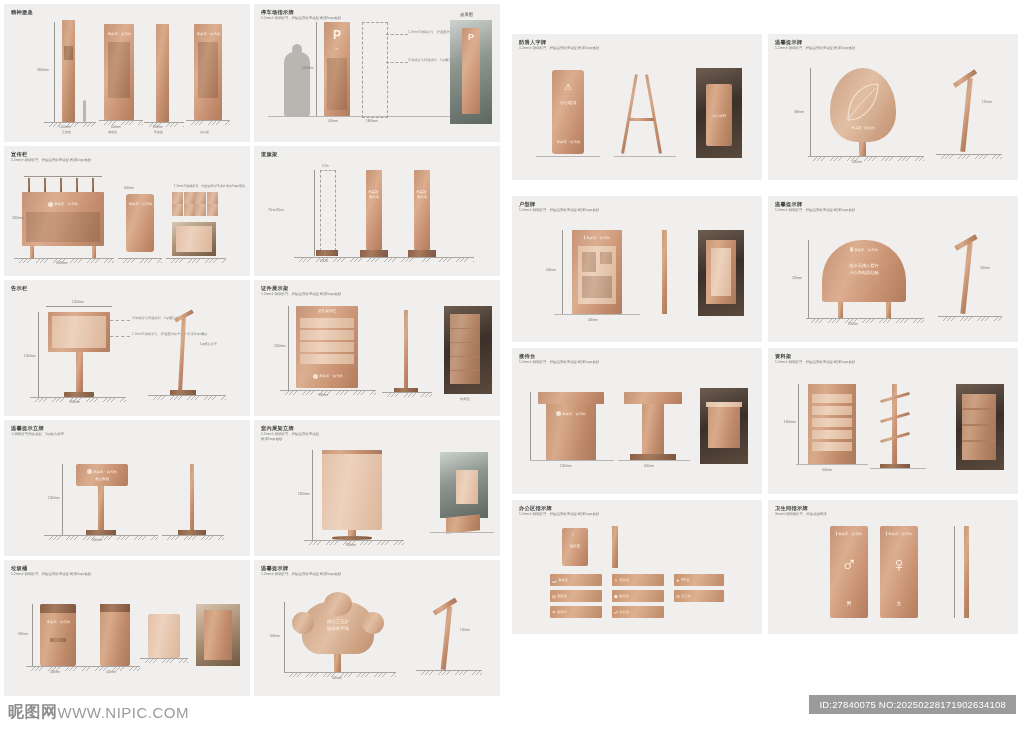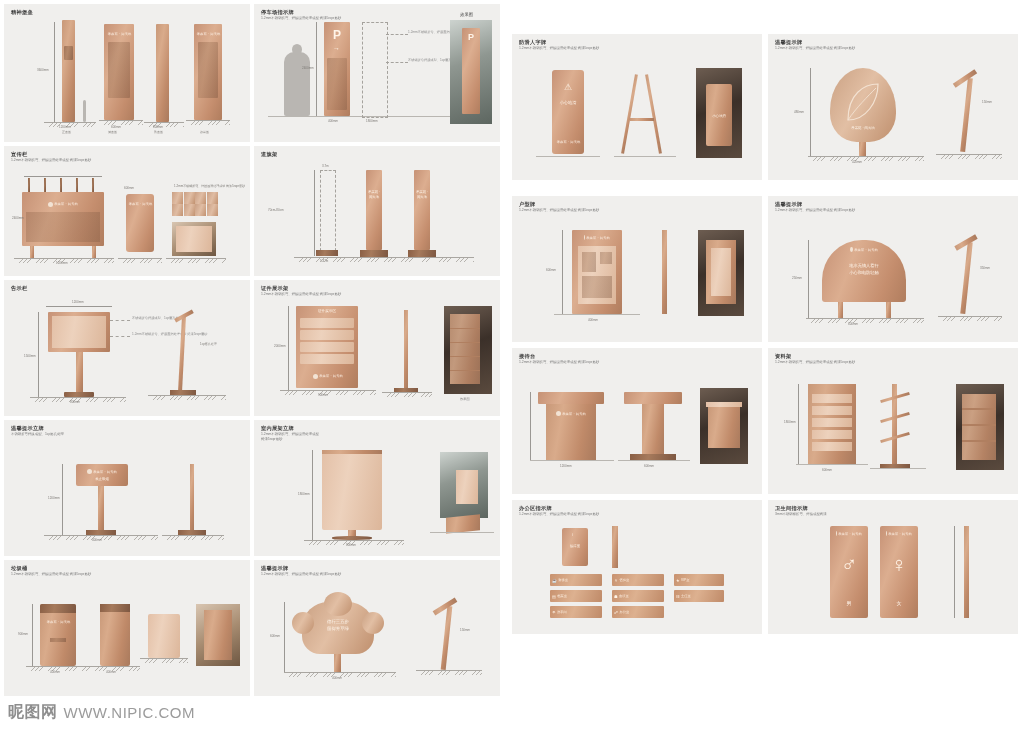--- a/index.html
+++ b/index.html
@@ -154,21 +154,20 @@
     display: flex;
     align-items: center;
     font-size: 15px;
     color: #9b9b9b;
     letter-spacing: .5px;
   }
   .wm-logo {
     font-size: 16px;
     color: #8e8e8e;
     font-weight: bold;
-    margin-right: 6px;
   }
   .idbar {
     position: absolute;
     right: 8px; bottom: 16px;
     background: #9b9b9b;
     color: #ffffff;
     font-size: 9.5px;
     padding: 4px 10px;
     letter-spacing: .2px;
   }
@@ -728,14 +727,15 @@
     <div class="txt-on-wood" style="left:112px;top:100px;width:38px;font-size:5px;">女</div>
 
     <div class="wood" style="left:196px;top:26px;width:5px;height:92px;"></div>
     <div class="dimline v" style="left:186px;top:26px;height:92px;"></div>
   </div>
 
   <div class="watermark">
     <span class="wm-logo">昵图网</span>
     <span>WWW.NIPIC.COM</span>
   </div>
+  <div class="idbar">ID:27840075 NO:20250228171902634108</div>
 
 </div>
 
 </body></html>

